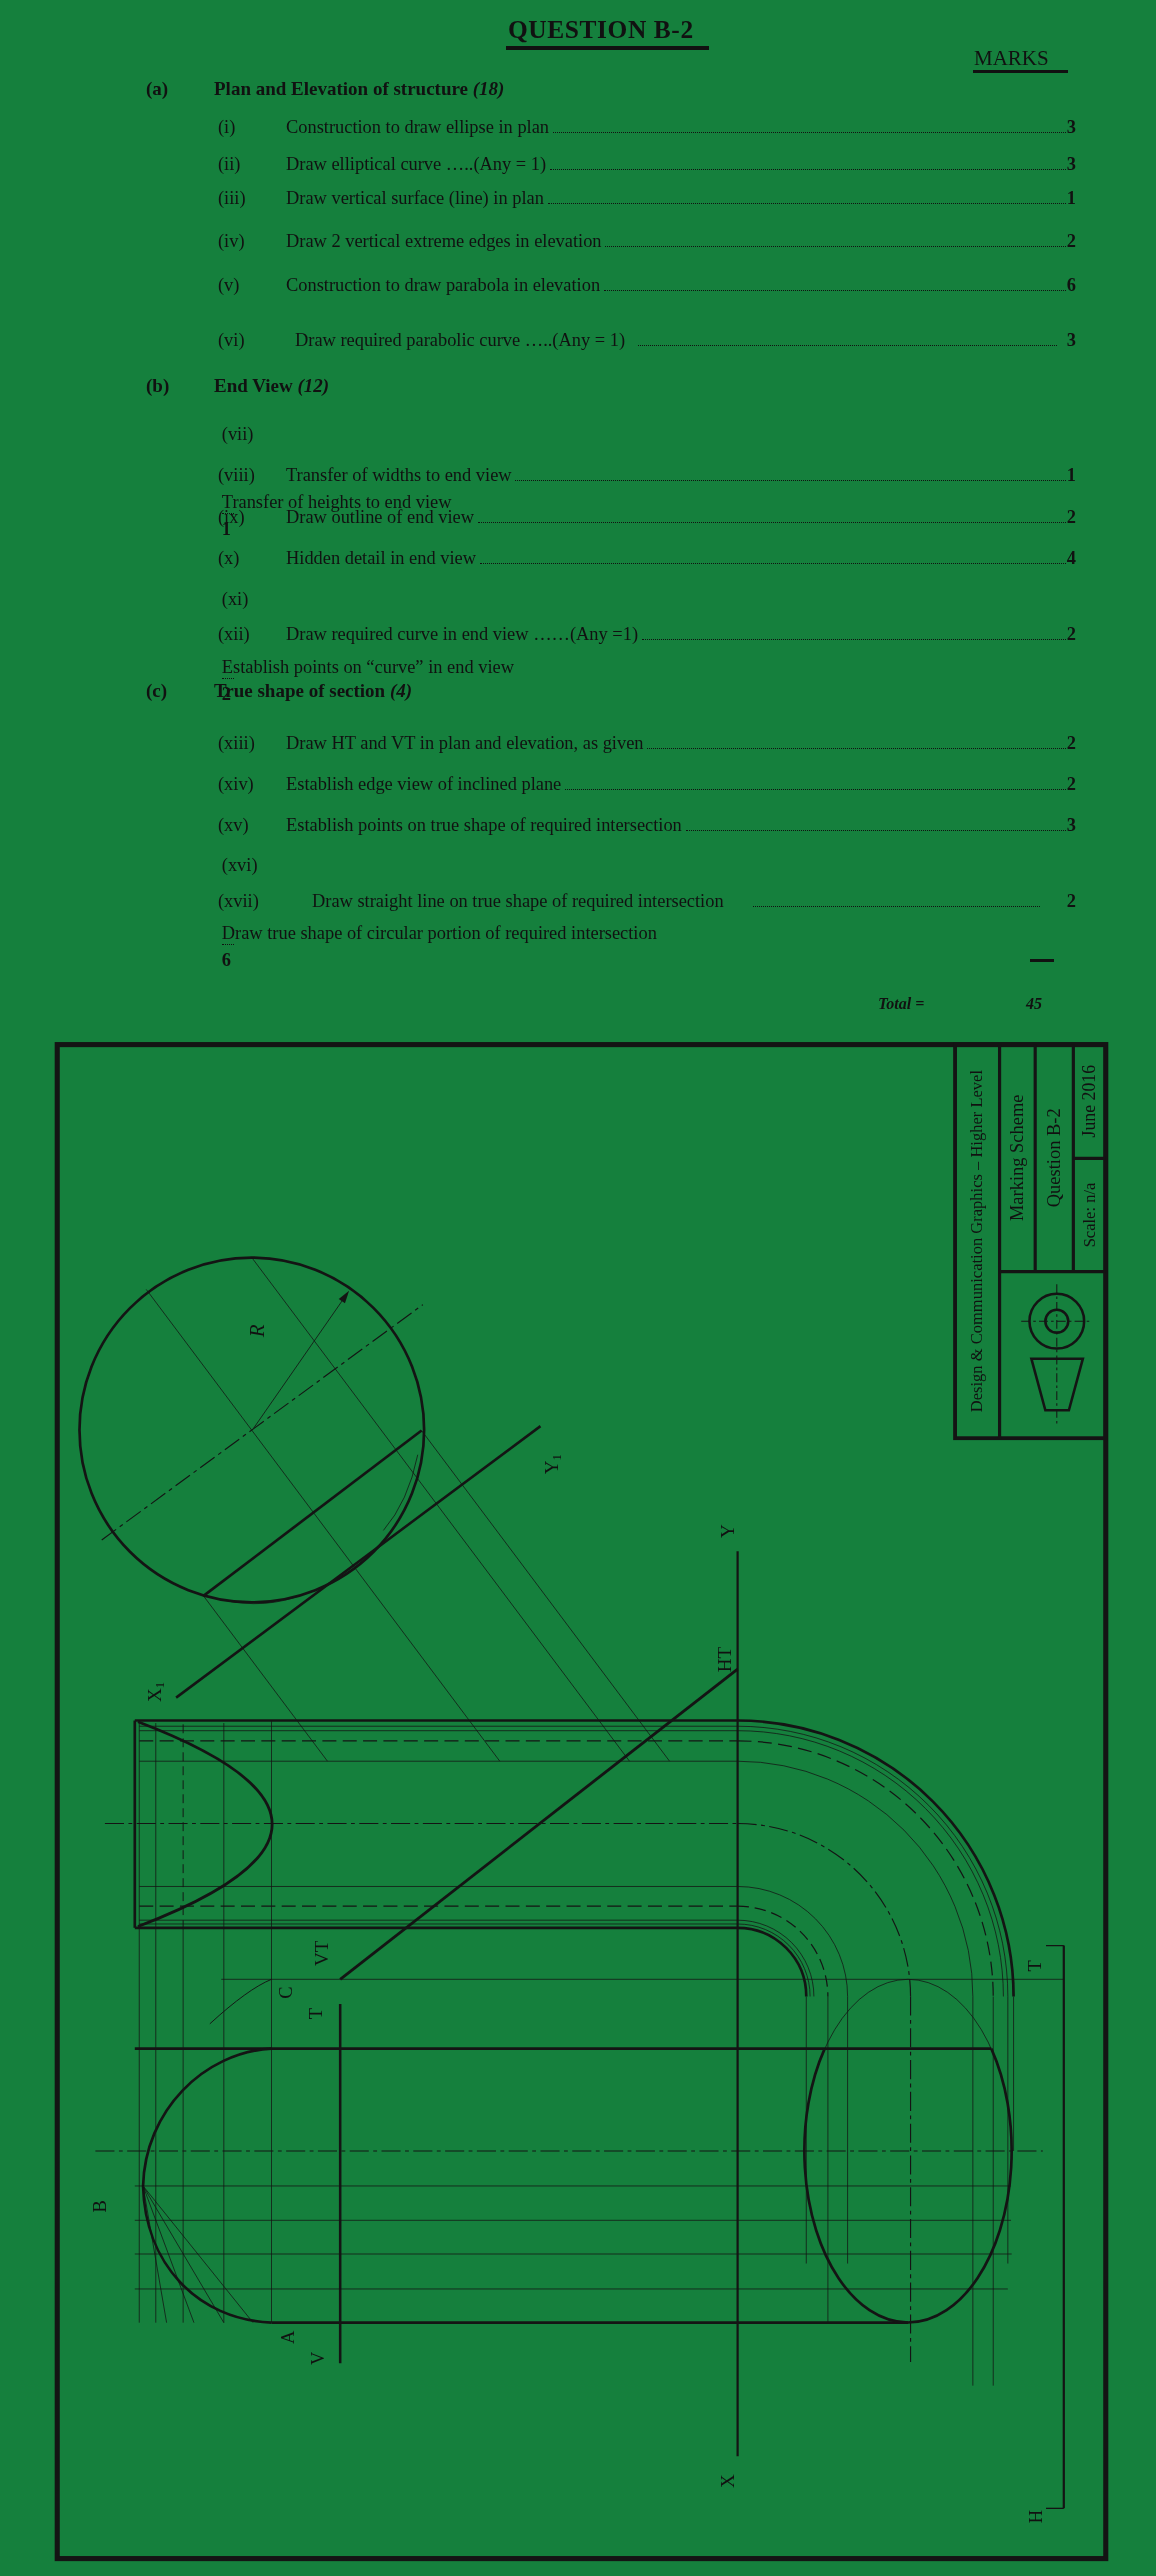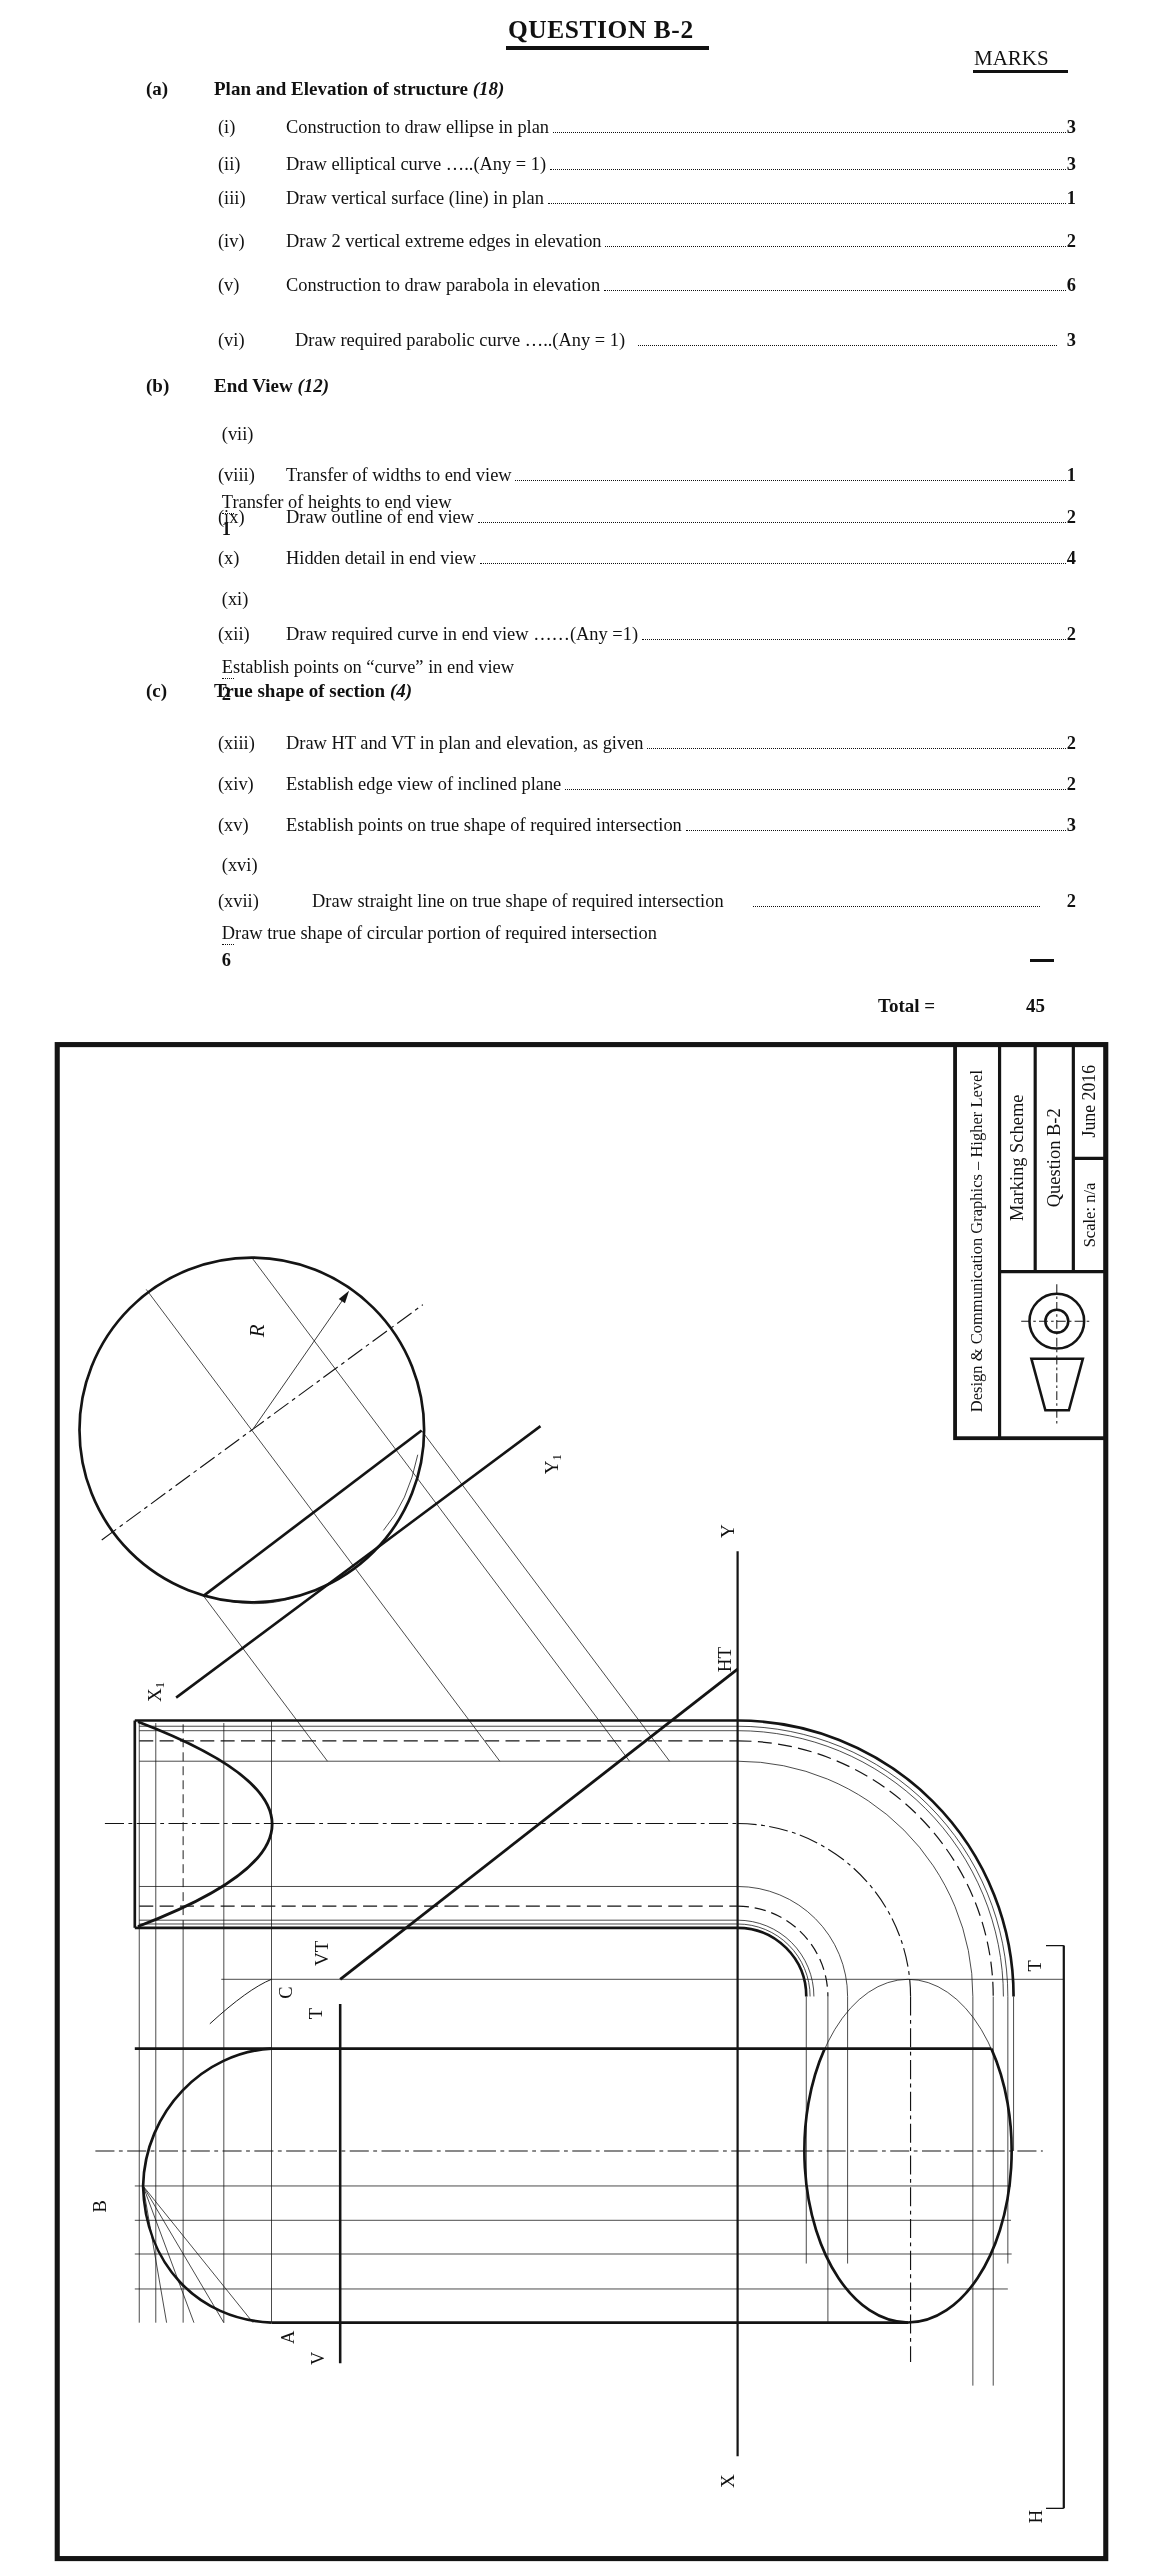--- a/index.html
+++ b/index.html
@@ -1,30 +1,30 @@
 <!DOCTYPE html>
 <html style="font-size:10.2px"><head>
 <meta charset="utf-8">
 <style>
   html,body{margin:0;padding:0;background:#888;}
-  #sheet{position:relative;width:1156px;height:2576px;background:#ffffff;
+  #sheet{position:relative;width:1156px;height:2576px;background:#15803d;
          font-family:"Liberation Serif","DejaVu Serif",serif;color:#111;}
   .abs{position:absolute;}
   .ttl{font-weight:bold;font-size:25.4px;letter-spacing:0.6px;}
   .rule{position:absolute;background:#111;}
   .marks{font-weight:normal;font-size:21px;}
   .sec-letter{font-weight:bold;font-size:19px;}
   .sec-head{font-weight:bold;font-size:19px;}
   .sec-count{font-style:italic;font-weight:bold;}
   .item{position:absolute;left:218px;width:858px;display:flex;align-items:baseline;font-size:18.4px;}
   .inum{flex:0 0 68px;}
   .itxt{white-space:nowrap;}
   .leader{flex:1 1 auto;border-bottom:1.9px dotted #111;margin:0 1.3px 4.5px 3.8px;min-width:12.7px;}
   .imark{font-weight:bold;flex:0 0 auto;}
-  .total{font-weight:bold;font-size:19px;}
+  .total{font-style:italic;font-weight:bold;font-size:16px;}
   svg text{font-family:"Liberation Serif","DejaVu Serif",serif;}
 </style>
 </head>
 <body>
 
 <div id="sheet">
 
   <div class="abs ttl" style="left:508px;top:15.3px;">QUESTION B-2</div>
   <div class="rule" style="left:506px;top:46px;width:203px;height:3.8px;"></div>
 

